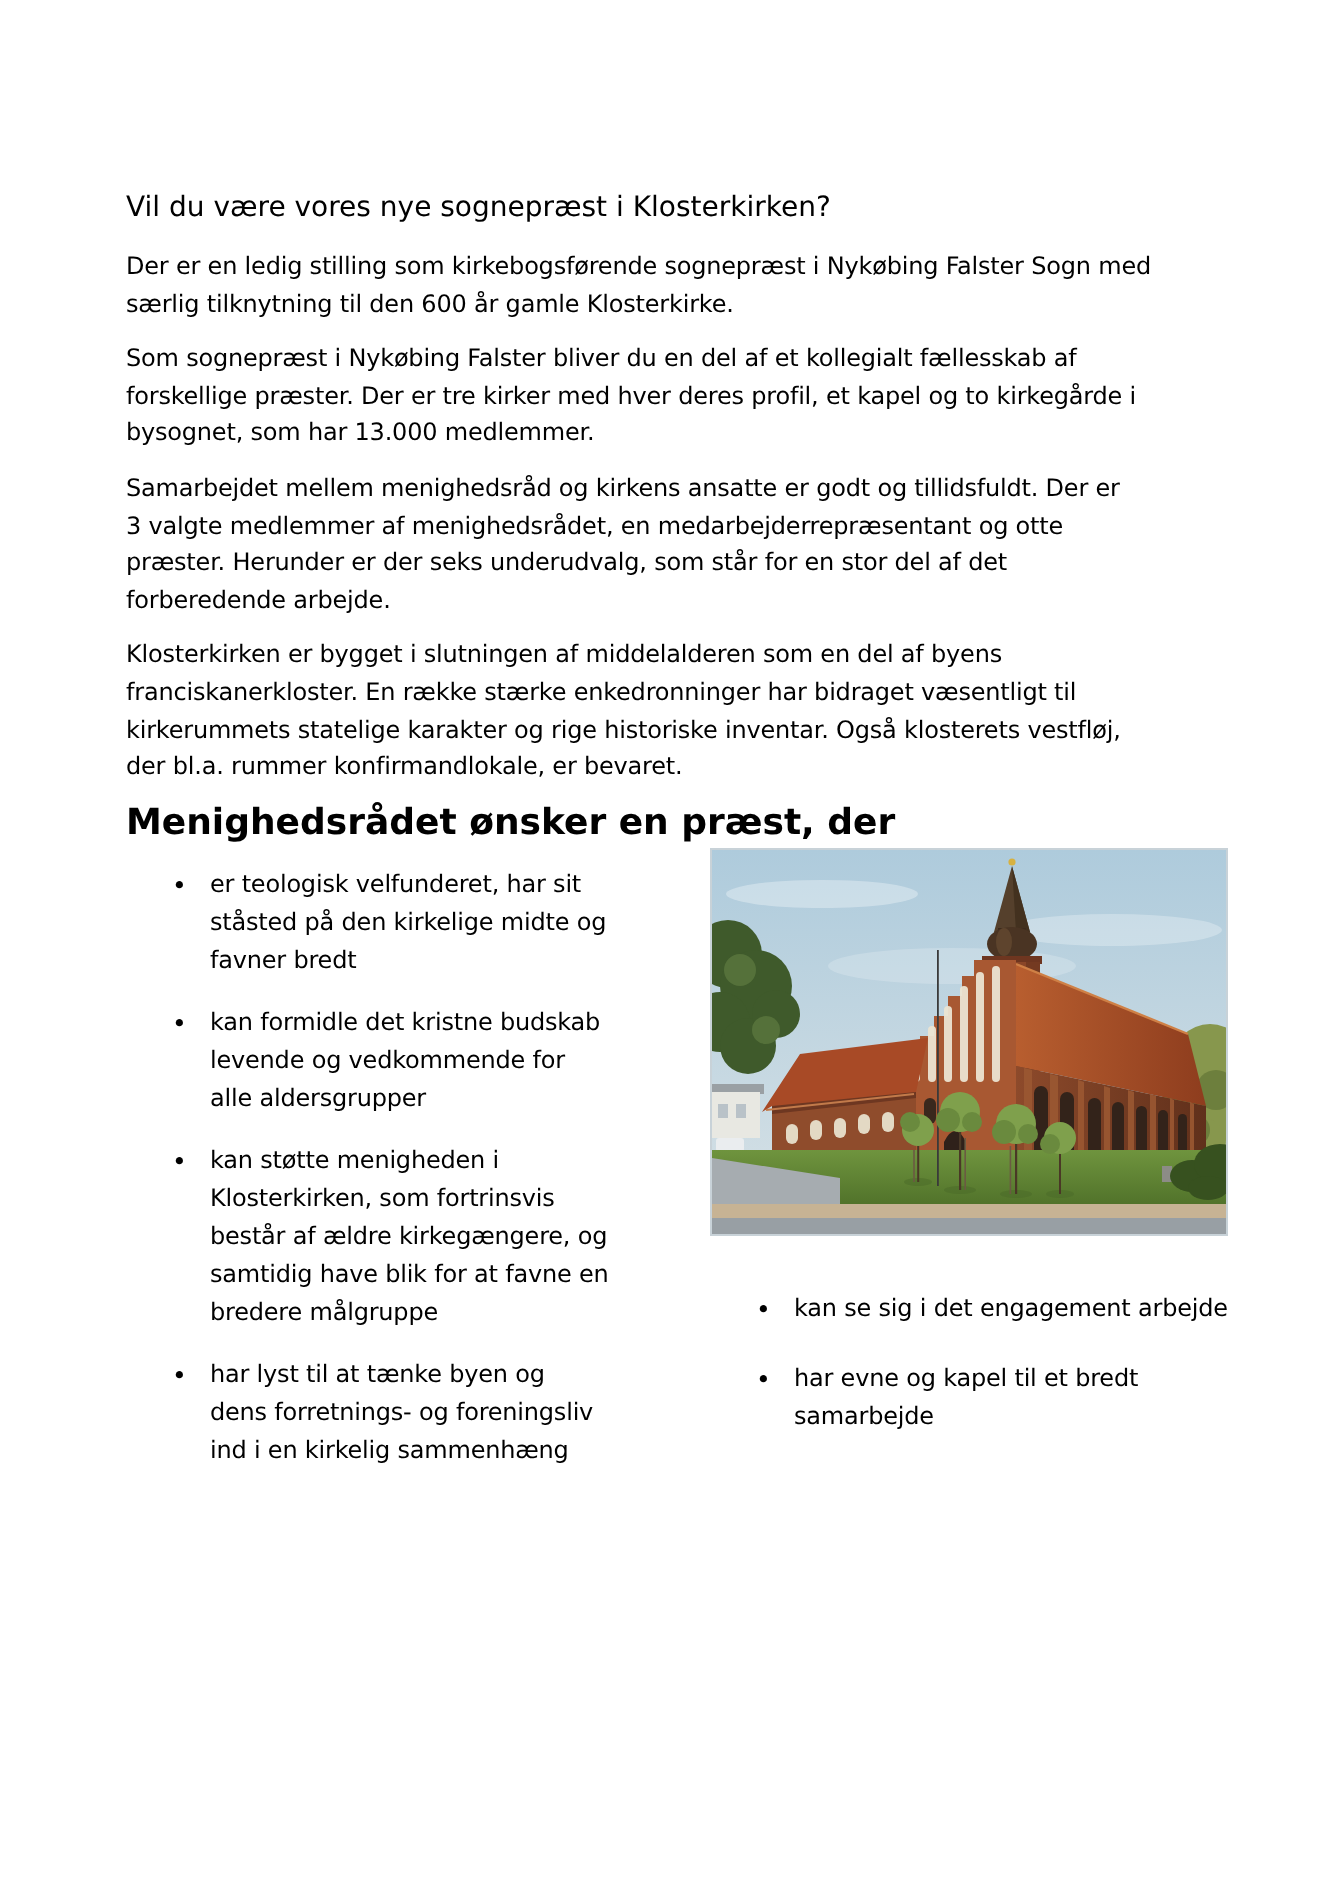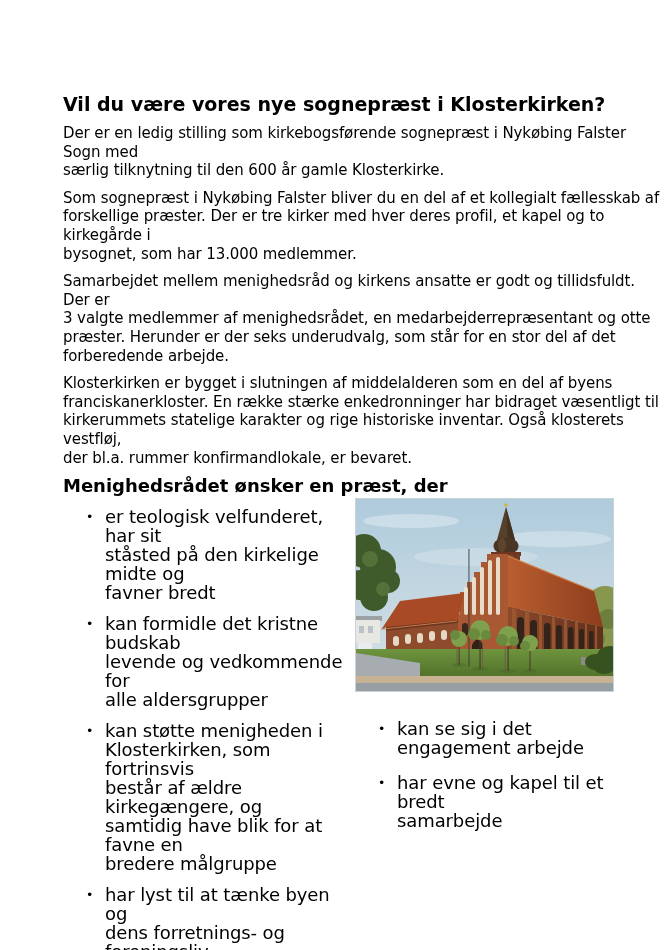--- a/index.html
+++ b/index.html
@@ -17,27 +17,27 @@
   .page {
     position: relative;
     width: 672px;
     height: 950px;
     box-sizing: border-box;
     padding: 95px 12px 0 63px;
     background: #ffffff;
     overflow: hidden;
   }
   .doc-heading {
-    font-size: 19px;
-    font-weight: bold;
+    font-size: 14px;
+    font-weight: normal;
     line-height: 19px;
     margin: 0 0 10px 0;
   }
   .doc-para {
-    font-size: 15px;
+    font-size: 12px;
     letter-spacing: -0.1px;
     line-height: 18.6px;
     margin: 0 0 9px 0;
     white-space: pre-line;
   }
   .doc-subheading {
     font-size: 18px;
     font-weight: bold;
     line-height: 19px;
     margin: 2px 0 3px 0;
@@ -60,21 +60,21 @@
     padding-left: 23px;
     margin: 0 0 12px 0;
   }
   .bullet-dot {
     width: 19px;
     flex: none;
     font-size: 12.5px;
     line-height: 19px;
   }
   .bullet-text {
-    font-size: 18px;
+    font-size: 12px;
     letter-spacing: -0.1px;
     line-height: 19px;
     white-space: pre-line;
   }
   .photo-frame {
     width: 257px;
     height: 192px;
     border: 1px solid #c8d2d8;
     box-sizing: content-box;
   }

